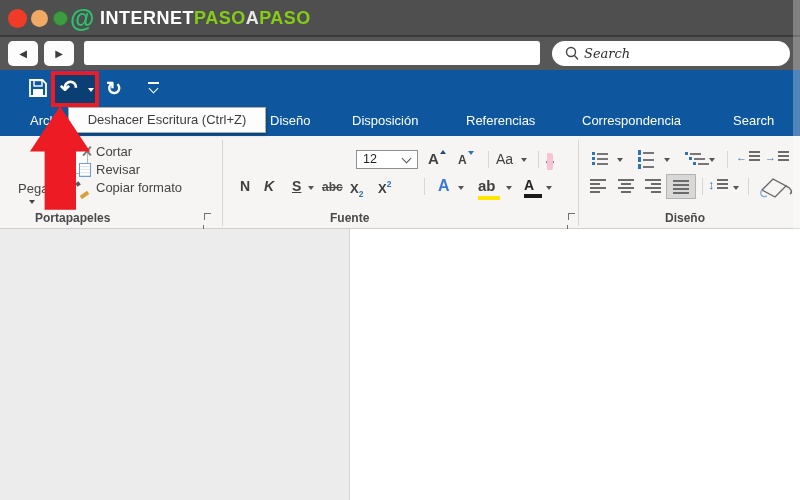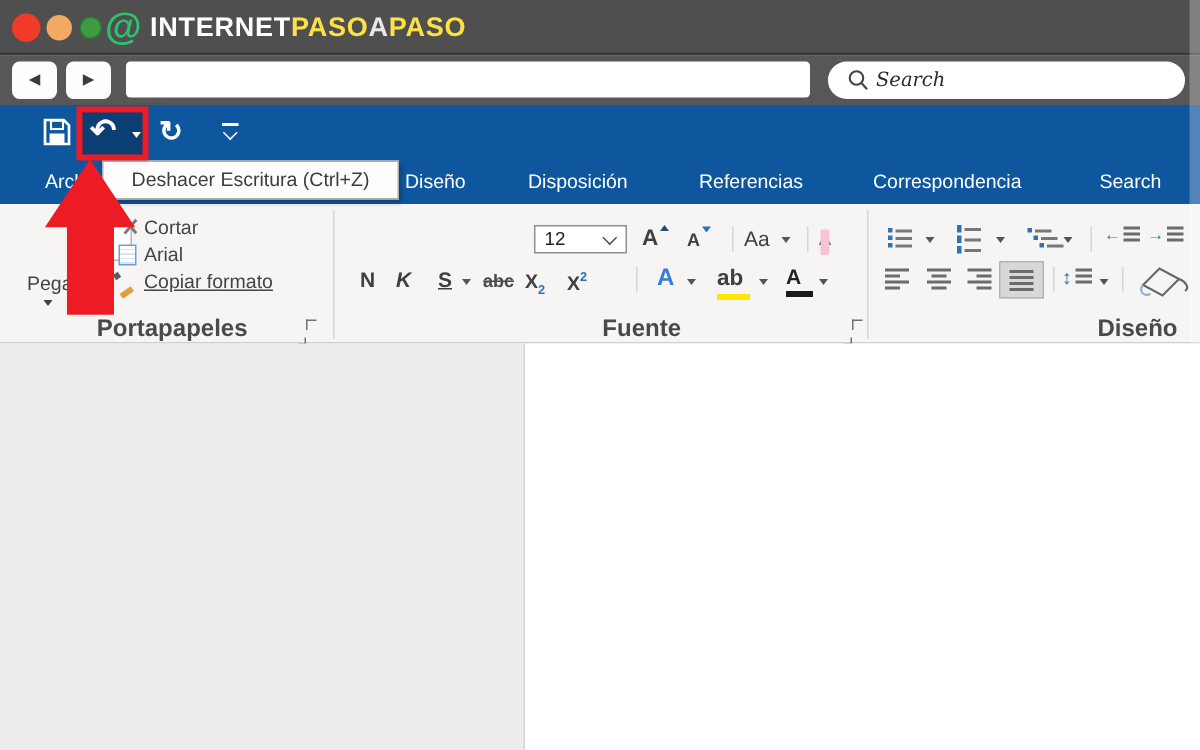--- a/index.html
+++ b/index.html
@@ -5,21 +5,21 @@
   html,body{margin:0;padding:0;background:#fff;}
   #app{position:relative;width:800px;height:500px;overflow:hidden;
        font-family:"Liberation Sans",sans-serif;background:#fff;
        -webkit-font-smoothing:antialiased;}
   .abs{position:absolute;}
   
   .top-bar{left:0;top:0;width:800px;height:37px;background:#4f4f4f;border-bottom:2px solid #3a3a3a;box-sizing:border-box;}
   .dot{border-radius:50%;}
   .logo-at{font-weight:800;font-size:25px;color:#2bc36d;line-height:32px;}
   .logo-text{font-weight:800;font-size:18px;letter-spacing:.5px;line-height:37px;white-space:nowrap;}
-  .lw{color:#ffffff;} .lg{color:#fde047;} .la{color:#e8e8e8;}
+  .lw{color:#ffffff;} .lg{color:#84cc16;} .la{color:#e8e8e8;}
   .nav-bar{left:0;top:37px;width:800px;height:33px;background:#575757;}
   .nav-btn{width:30px;height:25px;background:#fdfdfd;border-radius:5px;text-align:center;
            font-size:10px;color:#3c3c3c;line-height:25px;}
   .url-bar{left:84px;top:41px;width:456px;height:24px;background:#fff;border-radius:3px;}
   .search-pill{left:552px;top:41px;width:238px;height:25px;background:#fff;border-radius:13px;}
   .search-text{font-style:italic;font-family:"DejaVu Serif",serif;font-size:13px;color:#2b2b2b;line-height:25px;}
   
   .qat-bar{left:0;top:70px;width:800px;height:36px;background:#0e579e;}
   .tabs-bar{left:0;top:106px;width:800px;height:30px;background:#0e579e;}
   .tab{color:#fff;font-size:13px;line-height:30px;white-space:nowrap;}
@@ -30,21 +30,21 @@
   .qat-more-bar{width:11px;height:2px;background:#fff;}
   .chevshape{width:6px;height:6px;border-right:1.5px solid #fff;border-bottom:1.5px solid #fff;transform:rotate(45deg);}
   
   .tooltip{left:68px;top:107px;width:198px;height:26px;background:#fdfdfd;border:1px solid #adadad;
            box-shadow:1px 2px 3px rgba(0,0,0,.25);box-sizing:border-box;
            font-size:13px;color:#3d3d3d;line-height:24px;text-align:center;white-space:nowrap;}
   
   .ribbon{left:0;top:136px;width:800px;height:93px;background:#f6f5f3;border-bottom:1px solid #cfcfcf;box-sizing:border-box;}
   .vdiv{width:1px;background:#d6d6d6;}
   .rtext{font-size:13px;color:#444;white-space:nowrap;}
-  .grp-label{font-size:16px;color:#4a4a4a;font-weight:600;text-align:right;white-space:nowrap;}
+  .grp-label{font-size:12px;color:#4a4a4a;font-weight:600;text-align:left;white-space:nowrap;}
   .launcher{width:10px;height:10px;position:relative;}
   .launcher::before{content:"";position:absolute;left:0;top:0;width:6px;height:6px;border-left:1.2px solid #707070;border-top:1.2px solid #707070;}
   .launcher::after{content:"";position:absolute;right:0;bottom:0;width:4px;height:4px;border-right:1.5px solid #707070;border-bottom:1.5px solid #707070;}
   .combo{background:#fff;border:1px solid #8f8f8f;box-sizing:border-box;}
   .combo .val{font-size:12.5px;color:#222;line-height:17px;padding-left:6px;display:block;}
   .combo-chev{position:absolute;width:6px;height:6px;border-right:1.3px solid #555;border-bottom:1.3px solid #555;transform:rotate(45deg);}
   .cup{width:0;height:0;border-left:3px solid transparent;border-right:3px solid transparent;border-bottom:4px solid #1f4e79;}
   .cdn{width:0;height:0;border-left:3px solid transparent;border-right:3px solid transparent;border-top:4px solid #2e74b5;}
   .fbtn{font-size:14px;color:#404040;white-space:nowrap;}
   .ybar{background:#ffe600;height:4px;} .kbar{background:#1a1a1a;height:4px;}
@@ -144,23 +144,23 @@
   
   <div class="abs ribbon"></div>
 
   
   <span class="abs clipicon" style="left:58px;top:141px;"></span>
   <span class="abs rtext" style="left:18px;top:181px;">Pegar</span>
   <span class="abs dcaret" style="left:29px;top:200px;border-top-color:#444;"></span>
   <span class="abs scissors" style="left:79px;top:145px;"></span>
   <span class="abs rtext" style="left:96px;top:144px;">Cortar</span>
   <span class="abs copyicon" style="left:79px;top:163px;"></span>
-  <span class="abs rtext" style="left:96px;top:162px;">Arial</span>
+  <span class="abs rtext" style="left:96px;top:162px;">Revisar</span>
   <span class="abs painter" style="left:78px;top:181px;"></span>
-  <span class="abs rtext" style="left:96px;top:180px;text-decoration:underline;">Copiar formato</span>
+  <span class="abs rtext" style="left:96px;top:180px;">Copiar formato</span>
   <span class="abs grp-label" style="left:35px;top:211px;width:130px;">Portapapeles</span>
   <span class="abs launcher" style="left:202px;top:213px;"></span>
   <span class="abs vdiv" style="left:222px;top:140px;height:86px;"></span>
 
   
   <span class="abs combo" style="left:356px;top:150px;width:62px;height:19px;">
     <span class="val">12</span>
     <span class="combo-chev" style="right:7px;top:4px;"></span>
   </span>
   <span class="abs fbtn" style="left:428px;top:150px;font-size:15px;font-weight:600;">A</span>

